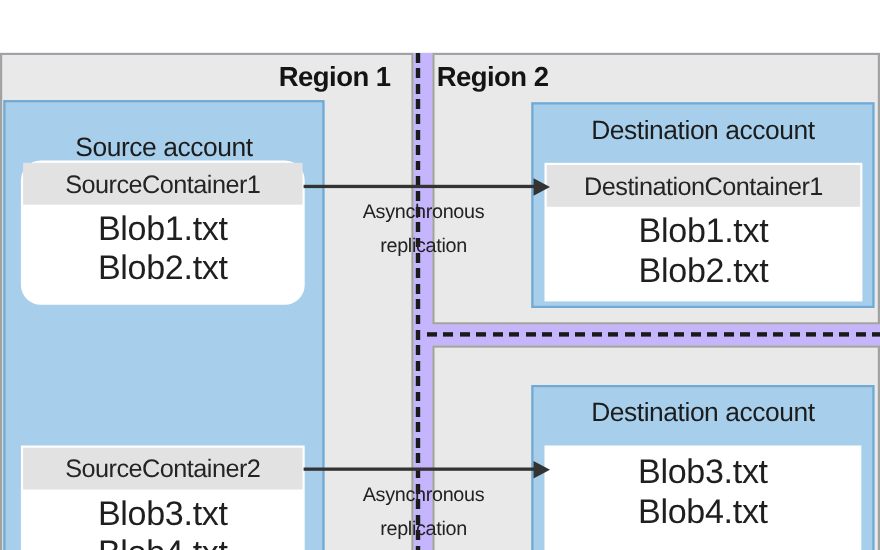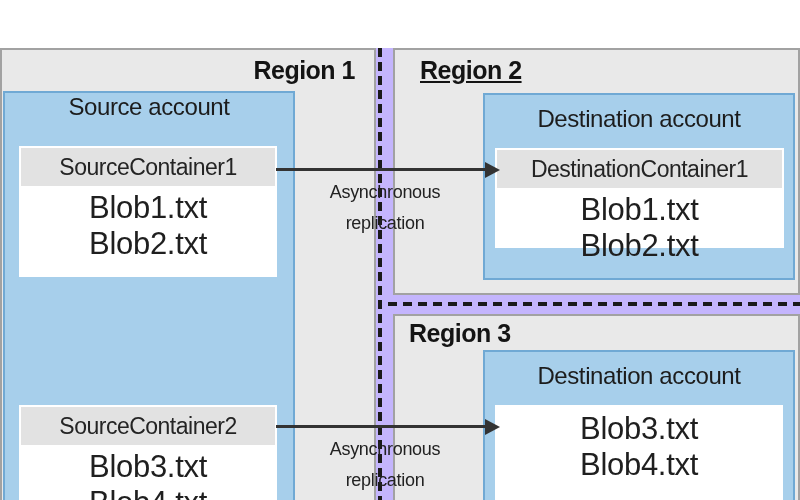--- a/index.html
+++ b/index.html
@@ -29,21 +29,21 @@
 
   .region-label {
     position: absolute;
     font-size: 25px;
     font-weight: 700;
     color: #141414;
     letter-spacing: -0.5px;
     white-space: nowrap;
   }
   #region1-label { left: 80px;  top: 8px;  width: 275px; text-align: right; }
-  #region2-label { left: 420px; top: 8px; text-decoration: underline; }
+  #region2-label { left: 397px; top: 8px; }
   #region3-label { left: 409px; top: 271px; }
 
   .dash-v {
     position: absolute;
     left: 378px; top: 0px;
     width: 4px; height: 500px;
     background: repeating-linear-gradient(to bottom, #1a1a1a 0px, #1a1a1a 9px, transparent 9px, transparent 14px);
   }
   .dash-h {
     position: absolute;
@@ -64,33 +64,33 @@
 
   .account-title {
     position: absolute;
     left: 0; right: 0;
     text-align: center;
     font-size: 24px;
     letter-spacing: -0.4px;
     color: #1c1c1c;
     white-space: nowrap;
   }
-  #source-account-box .account-title { top: 0; }
+  #source-account-box .account-title { top: 28px; }
   #dest-account-box-1 .account-title,
   #dest-account-box-2 .account-title { top: 10px; }
 
   .container-box {
     position: absolute;
     background: #ffffff;
     box-sizing: border-box;
     padding: 2px;
   }
-  #container-sc1 { left: 19px;  top: 98px;  width: 258px; height: 131px; }
+  #container-sc1 { left: 19px;  top: 98px;  width: 258px; height: 131px; border-radius: 18px; }
   #container-sc2 { left: 19px;  top: 357px; width: 258px; height: 154px; }
-  #container-dc1 { left: 495px; top: 100px; width: 289px; height: 100px; }
+  #container-dc1 { left: 495px; top: 100px; width: 289px; height: 126px; }
   #container-dc2 { left: 495px; top: 357px; width: 288px; height: 126px; }
 
   .container-header {
     height: 38px;
     background: #e2e2e2;
     display: flex;
     align-items: center;
     justify-content: center;
     font-size: 23px;
     letter-spacing: -0.5px;
@@ -145,21 +145,20 @@
 
   <div class="panel" id="region1-panel"></div>
   <div class="panel" id="region2-panel"></div>
   <div class="panel" id="region3-panel"></div>
 
   <div class="dash-v"></div>
   <div class="dash-h"></div>
 
   <div class="region-label" id="region1-label">Region 1</div>
   <div class="region-label" id="region2-label">Region 2</div>
-  <div class="region-label" id="region3-label">Region 3</div>
 
   <div class="account-box" id="source-account-box">
     <div class="account-title">Source account</div>
   </div>
 
   <div class="container-box" id="container-sc1">
     <div class="container-header">SourceContainer1</div>
     <div class="blob-line">Blob1.txt</div>
     <div class="blob-line">Blob2.txt</div>
   </div>

